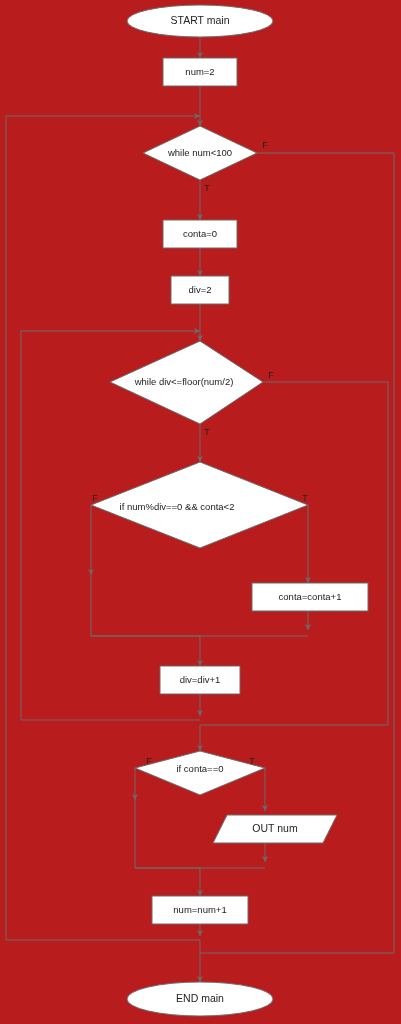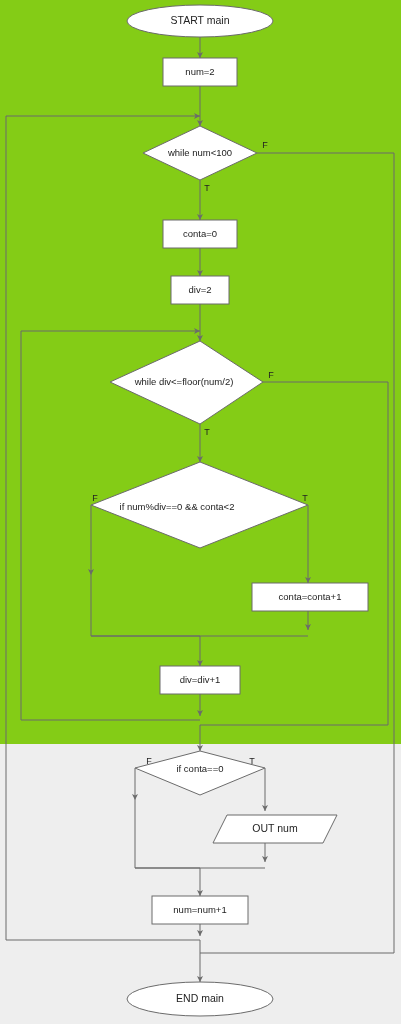--- a/index.html
+++ b/index.html
@@ -9,22 +9,22 @@
   }
   body {
     width: 401px;
     height: 1024px;
     overflow: hidden;
     font-family: "Liberation Sans", sans-serif;
   }
   #flowchart-root {
     position: relative;
     width: 401px;
-    height: 744px;
-    background: #84cc16;
+    height: 1024px;
+    background: #b91c1c;
   }
   svg.fc {
     display: block;
     width: 401px;
     height: 1024px;
   }
   .node-shape {
     fill: #ffffff;
     stroke: #6b6b6b;
     stroke-width: 1;

